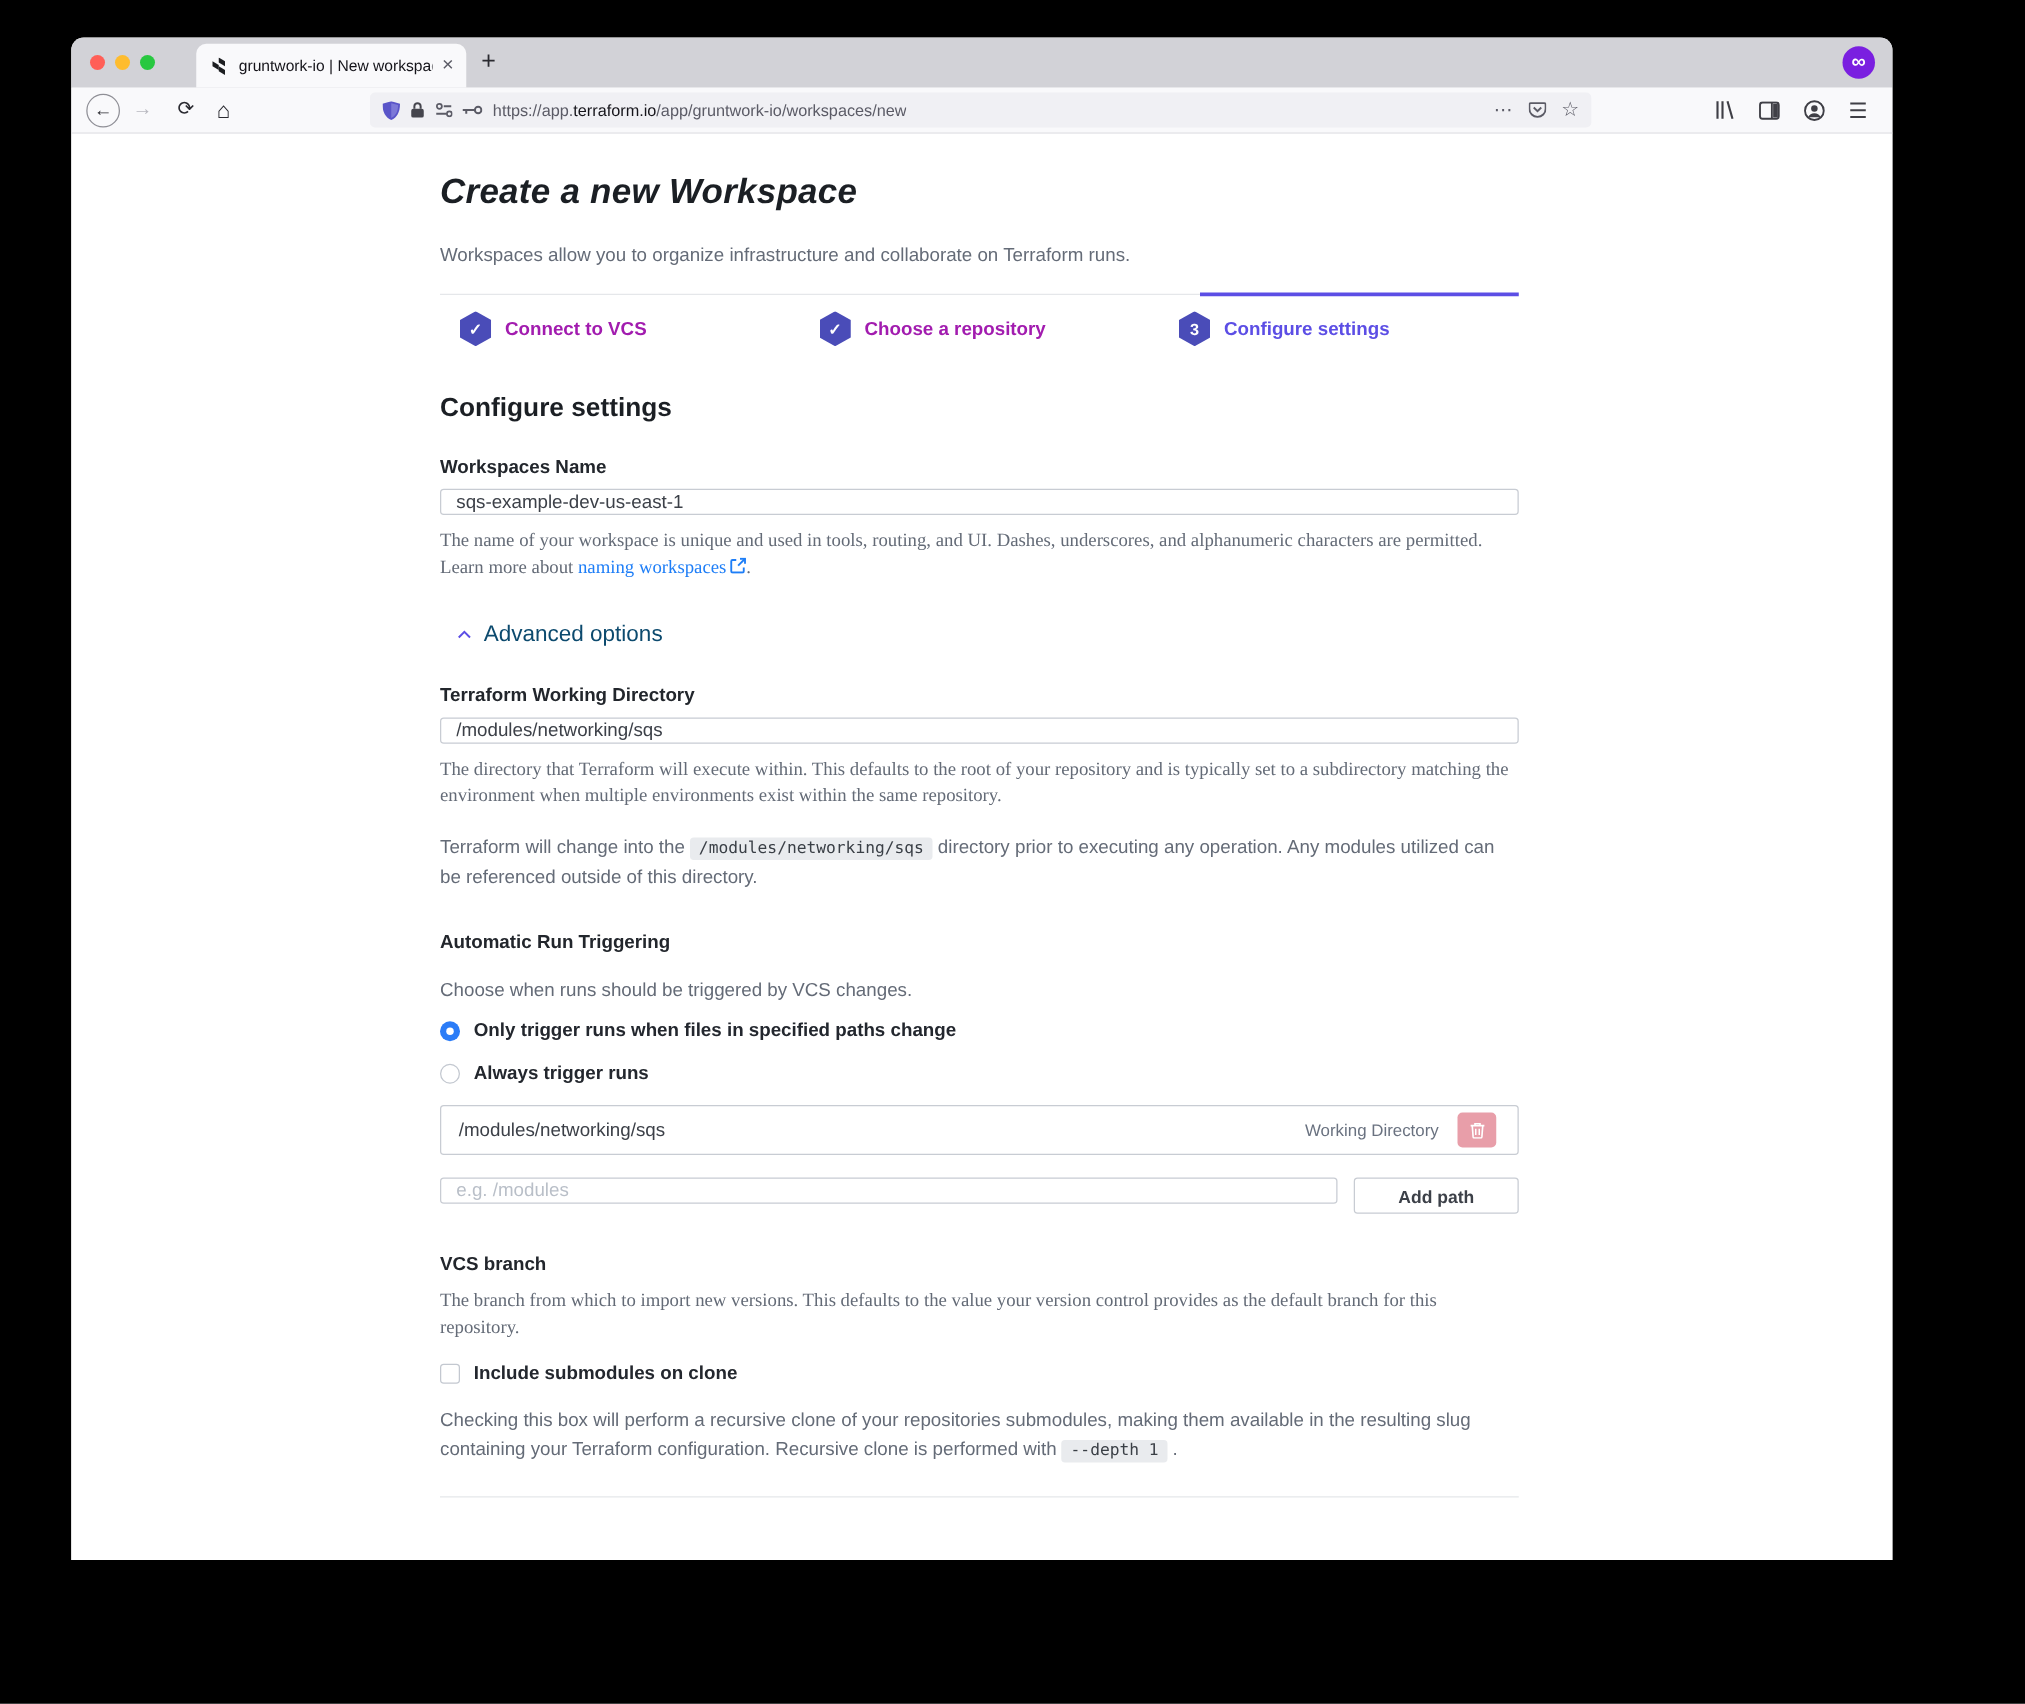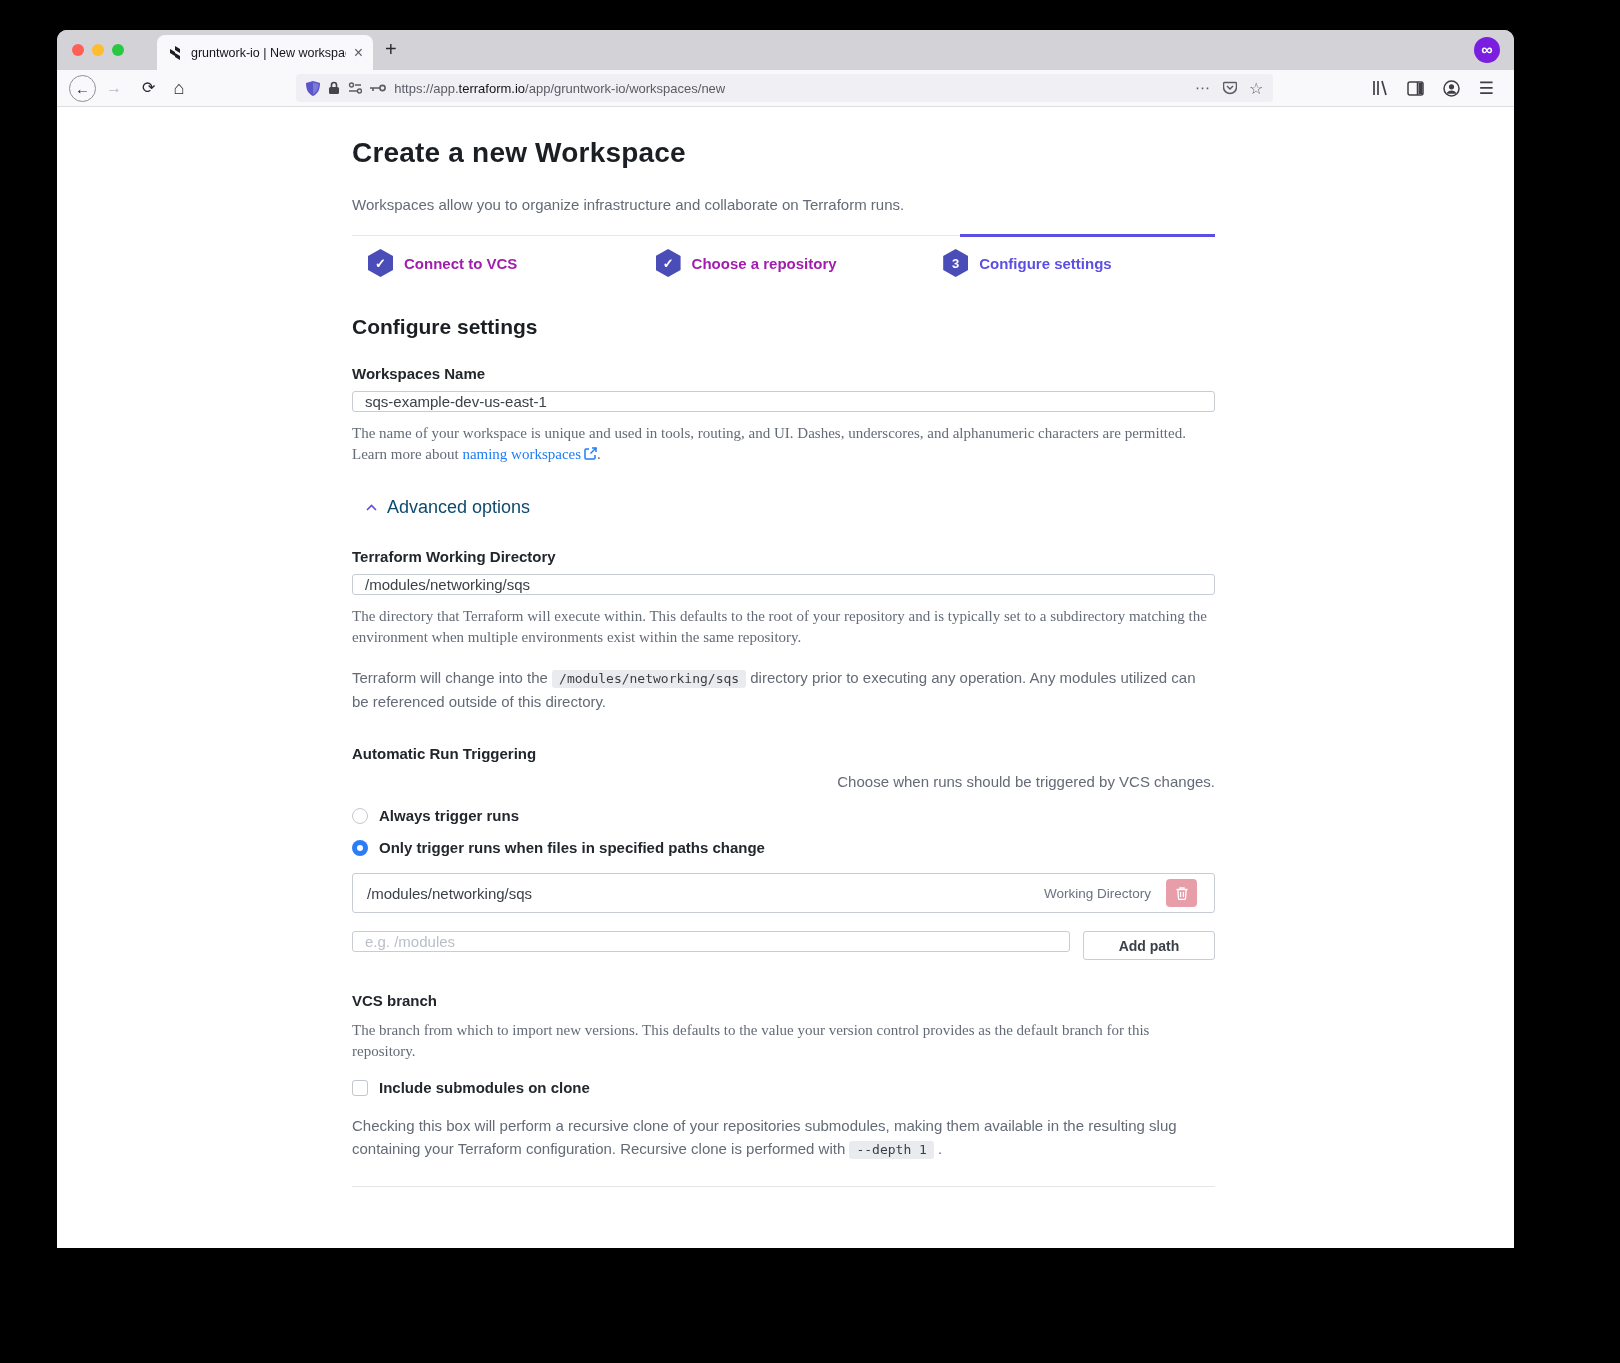--- a/index.html
+++ b/index.html
@@ -53,21 +53,21 @@
   .url-dim { color:#5b5b66; } .url-strong { color:#15141a; }
   .urlbar-right { margin-left:auto; display:flex; align-items:center; gap:12px; }
   .more-dots { color:#5b5b66; font-size:15px; letter-spacing:1px; }
   .star { color:#5b5b66; font-size:16px; }
   .toolbar-right { margin-left:auto; display:flex; align-items:center; gap:19px; padding-right:8px; }
   .hamburger { font-size:17px; color:#3f3f46; }
   svg.ic { display:block; }
   
   .content { position:absolute; top:77px; left:0; right:0; bottom:0; background:#fff; overflow:hidden; }
   .col { margin-left:295px; width:863px; color:#21252b; }
-  h1.page-title { margin:30px 0 0 0; font-size:28px; font-weight:bold; color:#1b1f24; letter-spacing:.2px; }
+  h1.page-title { margin:30px 0 0 0; font-size:28px; font-weight:bold; color:#1b1f24; letter-spacing:.2px;font-style:italic; }
   .subtitle { margin:27px 0 0 0; font-size:15px; color:#646b77; }
   .steps { border-top:1px solid #e5e7ea; margin-top:22px; position:relative; display:flex; }
   .active-bar { position:absolute; top:-2.5px; right:0; width:255px; height:3.5px; background:#5c4ee5; }
   .step { width:287.6px; display:flex; align-items:center; gap:11px; padding:13px 0 0 16px; }
   .hex {
     width:25px; height:28px; background:#4a4cb8; color:#fff; flex:0 0 auto;
     clip-path:polygon(50% 0,100% 25%,100% 75%,50% 100%,0 75%,0 25%);
     display:flex; align-items:center; justify-content:center; font-size:13px; font-weight:bold;
   }
   .step-label { font-size:15px; font-weight:bold; color:#a21caf; }
@@ -82,21 +82,21 @@
   .help { margin-top:11px; font-size:15px; line-height:21px; color:#646b77;font-family:Liberation Serif, serif; }
   a.link { color:#1e7ef7; text-decoration:none; }
   .ext-ic { display:inline-block; vertical-align:-1px; margin-left:3px; }
   .advanced { margin-top:32px; padding-left:14px; display:flex; align-items:center; gap:10px; }
   .advanced-label { color:#0c4a6e; font-size:18px; }
   .note { margin-top:18px; font-size:15px; line-height:23px; color:#646b77; }
   .code {
     background:#e9ebee; border-radius:3px; padding:1px 7px 2px 7px;
     font-family:"DejaVu Sans Mono", monospace; font-size:13px; color:#3a3f46; white-space:nowrap;
   }
-  .sub-help { margin-top:11px; font-size:15px; color:#646b77;text-align:right; }
+  .sub-help { margin-top:22px; font-size:15px; color:#646b77; }
   .radio-row { display:flex; align-items:center; gap:11px; margin-top:17px; }
   .radio { width:16px; height:16px; border-radius:50%; border:1px solid #c3c8d0; flex:0 0 auto; }
   .radio.selected { border:none; background:#2b7cf7; position:relative; }
   .radio.selected::after {
     content:""; position:absolute; left:5px; top:5px; width:6px; height:6px;
     border-radius:50%; background:#fff;
   }
   .opt-label { font-size:15px; font-weight:bold; color:#23272e; }
   .path-box {
     margin-top:17px; height:40px; border:1px solid #c8ccd3; border-radius:3px;
@@ -260,27 +260,27 @@
 
       <div class="field-label" style="margin-top:30px">Terraform Working Directory</div>
       <input class="text-input" type="text" value="/modules/networking/sqs" style="">
       <div class="help">The directory that Terraform will execute within. This defaults to the root of your repository and is typically set to a subdirectory matching the environment when multiple environments exist within the same repository.</div>
 
       <p class="note"><span>Terraform will change into the </span><span class="code">/modules/networking/sqs</span><span> directory prior to executing any operation. Any modules utilized can be referenced outside of this directory.</span></p>
 
       <div class="field-label" style="margin-top:32px">Automatic Run Triggering</div>
       <div class="sub-help">Choose when runs should be triggered by VCS changes.</div>
 
+      <div class="radio-row" style="margin-top:15px">
+        <span class="radio selected"></span>
+        <span class="opt-label">Only trigger runs when files in specified paths change</span>
+      </div>
       <div class="radio-row">
         <span class="radio"></span>
         <span class="opt-label">Always trigger runs</span>
-      </div>
-      <div class="radio-row" style="margin-top:15px">
-        <span class="radio selected"></span>
-        <span class="opt-label">Only trigger runs when files in specified paths change</span>
       </div>
 
       <div class="path-box">
         <span class="path-value">/modules/networking/sqs</span>
         <span class="path-tag">Working Directory</span>
         <button class="trash-btn">
           <span>
             <svg class="ic" width="12" height="13" viewBox="0 0 12 13">
               <line x1="0.5" y1="2.5" x2="11.5" y2="2.5" stroke="#fff" stroke-width="1.4"></line>
               <path d="M4 2.5 V1 h4 v1.5" fill="none" stroke="#fff" stroke-width="1.3"></path>

